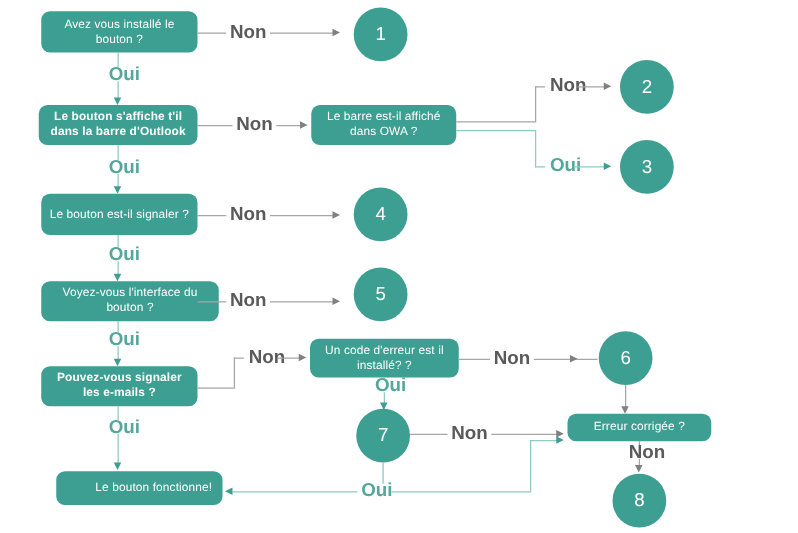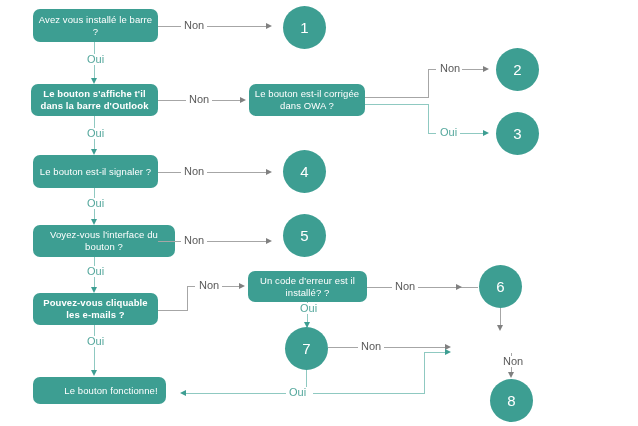--- a/index.html
+++ b/index.html
@@ -77,53 +77,54 @@
   .arw.down {
     border-left: 3.5px solid transparent;
     border-right: 3.5px solid transparent;
     border-top: 6px solid #808080;
   }
   .arw.down.teal { border-top-color: #3d9e92; }
 
   
   .lbl {
     position: absolute;
-    font-size: 11px;
+    font-size: 15px;
     color: #5a5a5a;
     background: #ffffff;
     padding: 0 3px;
     line-height: 11px;
     white-space: nowrap;
+    font-weight: bold;
   }
   .lbl.teal { color: #54a79c; }
 </style>
 </head>
 <body>
 
 <div id="canvas">
 
-  <div class="node-box" style="left:33px; top:9px; width:125px; height:33px;">Avez vous installé le barre ?</div>
+  <div class="node-box" style="left:33px; top:9px; width:125px; height:33px;">Avez vous installé le bouton ?</div>
 
   <div class="ln h" style="left:158px; top:26px; width:110px;"></div>
   <div class="arw right" style="left:266px; top:22.5px;"></div>
   <div class="lbl" style="left:181px; top:20px;">Non</div>
 
   <div class="node-circle" style="left:283px; top:6px; width:43px; height:43px;">1</div>
 
   <div class="ln v teal" style="left:94px; top:42px; height:39px;"></div>
   <div class="arw down teal" style="left:90.5px; top:78px;"></div>
   <div class="lbl teal" style="left:84px; top:54px;">Oui</div>
 
   <div class="node-box bold" style="left:31px; top:84px; width:127px; height:32px;text-align:center;">Le bouton s'affiche t'il dans la barre d'Outlook</div>
 
   <div class="ln h" style="left:158px; top:100px; width:85px;"></div>
   <div class="arw right" style="left:240px; top:96.5px;"></div>
   <div class="lbl" style="left:186px; top:94px;">Non</div>
 
-  <div class="node-box" style="left:249px; top:84px; width:116px; height:32px;">Le bouton est-il corrigée dans OWA ?</div>
+  <div class="node-box" style="left:249px; top:84px; width:116px; height:32px;">Le barre est-il affiché dans OWA ?</div>
 
   <div class="ln h" style="left:365px; top:97px; width:63px;"></div>
   <div class="ln v" style="left:428px; top:69px; height:29px;"></div>
   <div class="ln h" style="left:428px; top:69px; width:8px;"></div>
   <div class="lbl" style="left:437px; top:63px;">Non</div>
   <div class="ln h" style="left:462px; top:69px; width:23px;"></div>
   <div class="arw right" style="left:483px; top:65.5px;"></div>
 
   <div class="node-circle" style="left:496px; top:48px; width:43px; height:43px;">2</div>
 
@@ -157,21 +158,21 @@
   <div class="ln h" style="left:158px; top:241px; width:110px;"></div>
   <div class="arw right" style="left:266px; top:237.5px;"></div>
   <div class="lbl" style="left:181px; top:235px;">Non</div>
 
   <div class="node-circle" style="left:283px; top:214px; width:43px; height:43px;">5</div>
 
   <div class="ln v teal" style="left:94px; top:257px; height:33px;"></div>
   <div class="arw down teal" style="left:90.5px; top:287px;"></div>
   <div class="lbl teal" style="left:84px; top:266px;">Oui</div>
 
-  <div class="node-box bold" style="left:33px; top:293px; width:125px; height:32px;">Pouvez-vous cliquable les e-mails ?</div>
+  <div class="node-box bold" style="left:33px; top:293px; width:125px; height:32px;">Pouvez-vous signaler les e-mails ?</div>
 
   <div class="ln h" style="left:158px; top:310px; width:29px;"></div>
   <div class="ln v" style="left:187px; top:286px; height:25px;"></div>
   <div class="ln h" style="left:187px; top:286px; width:8px;"></div>
   <div class="lbl" style="left:196px; top:280px;">Non</div>
   <div class="ln h" style="left:222px; top:286px; width:19px;"></div>
   <div class="arw right" style="left:239px; top:282.5px;"></div>
 
   <div class="node-box" style="left:248px; top:271px; width:119px; height:31px;">Un code d'erreur est il installé? ?</div>
 
@@ -187,20 +188,21 @@
 
   <div class="node-circle" style="left:285px; top:327px; width:43px; height:43px;">7</div>
 
   <div class="ln v" style="left:500px; top:308px; height:20px;"></div>
   <div class="arw down" style="left:496.5px; top:325px;"></div>
 
   <div class="ln h" style="left:328px; top:347px; width:120px;"></div>
   <div class="arw right" style="left:445px; top:343.5px;"></div>
   <div class="lbl" style="left:358px; top:341px;">Non</div>
 
+  <div class="node-box" style="left:454px; top:331px; width:115px; height:22px;">Erreur corrigée ?</div>
 
   <div class="ln v" style="left:511px; top:353px; height:22px;"></div>
   <div class="arw down" style="left:507.5px; top:372px;"></div>
   <div class="lbl" style="left:500px; top:356px;">Non</div>
 
   <div class="node-circle" style="left:490px; top:379px; width:43px; height:43px;">8</div>
 
   <div class="ln v teal" style="left:424px; top:352px; height:41px;"></div>
   <div class="ln h teal" style="left:424px; top:352px; width:24px;"></div>
   <div class="arw right teal" style="left:445px; top:348.5px;"></div>
@@ -208,15 +210,15 @@
   <div class="ln v teal" style="left:306px; top:370px; height:23px;"></div>
   <div class="ln h teal" style="left:186px; top:393px; width:112px;"></div>
   <div class="lbl teal" style="left:286px; top:387px;">Oui</div>
   <div class="ln h teal" style="left:313px; top:393px; width:112px;"></div>
   <div class="arw left" style="left:180px; top:389.5px;"></div>
 
   <div class="ln v teal" style="left:94px; top:325px; height:48px;"></div>
   <div class="arw down teal" style="left:90.5px; top:370px;"></div>
   <div class="lbl teal" style="left:84px; top:336px;">Oui</div>
 
-  <div class="node-box" style="left:33px; top:377px; width:133px; height:27px;padding-left:28px;">Le bouton fonctionne!</div>
+  <div class="node-box" style="left:45px; top:377px; width:133px; height:27px;padding-left:28px;">Le bouton fonctionne!</div>
 
 </div>
 
 </body></html>

